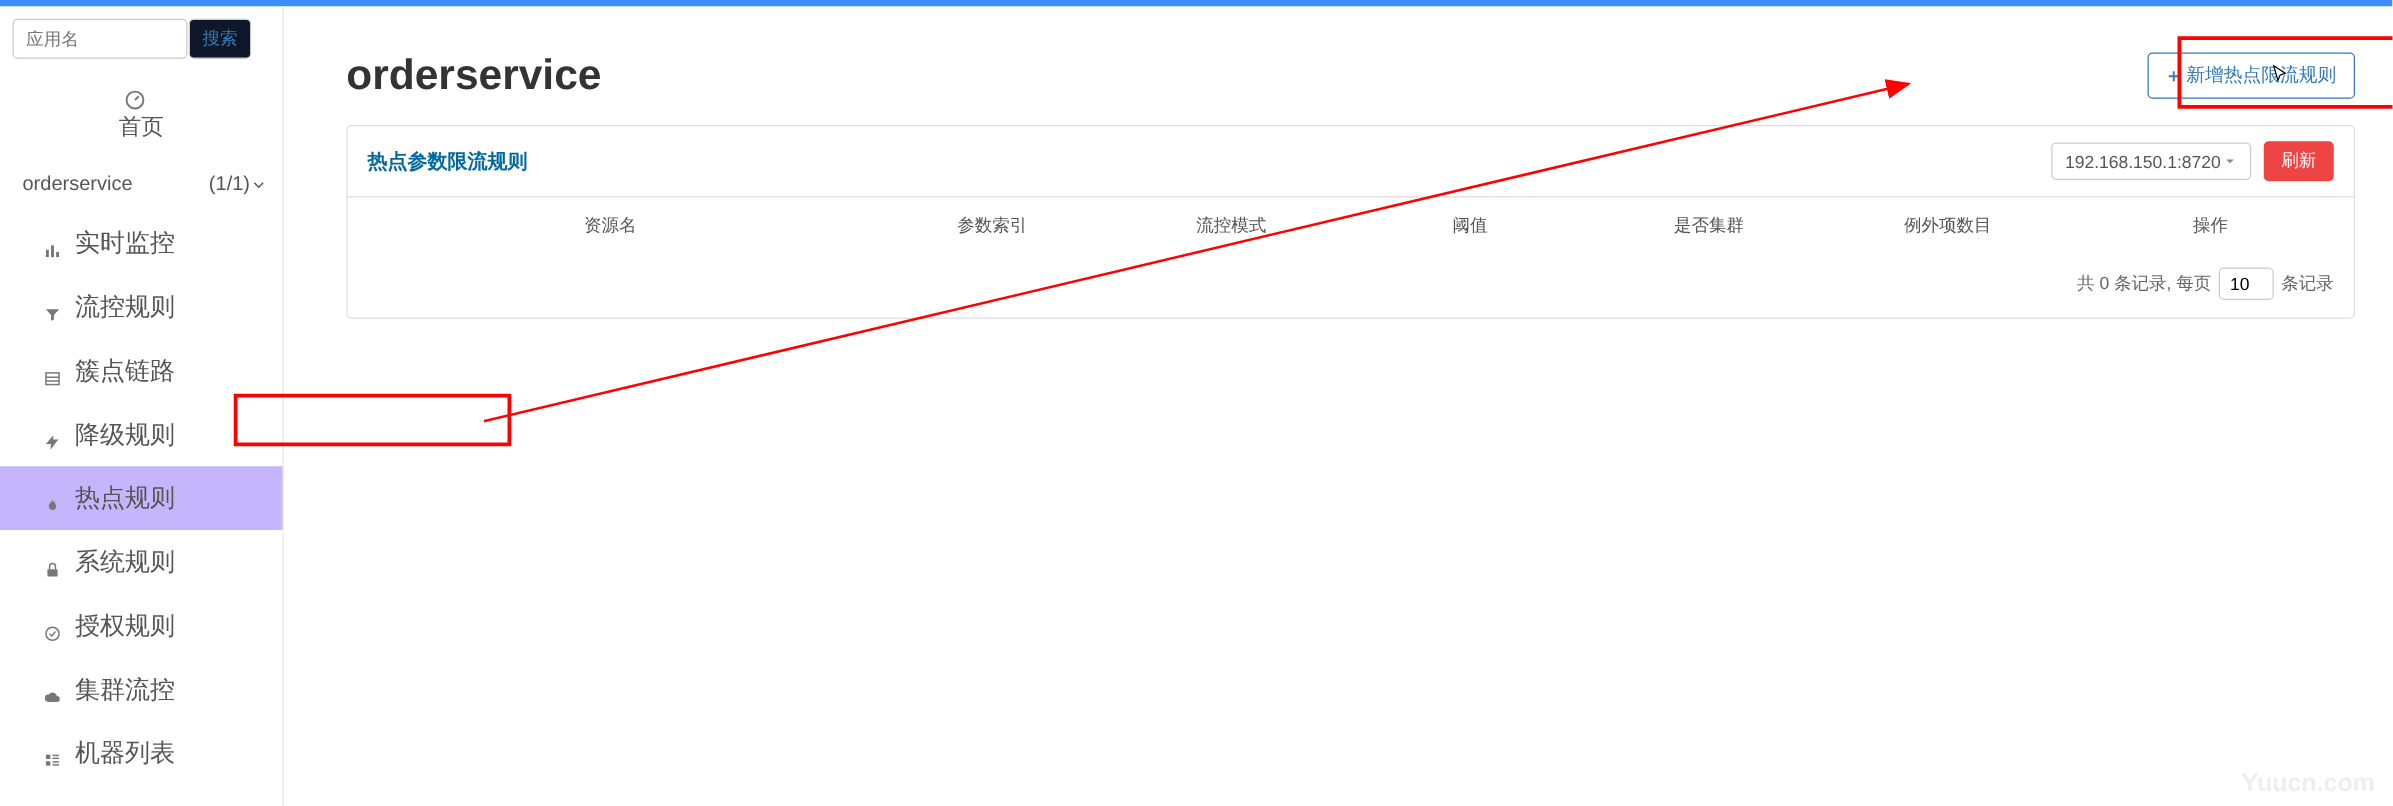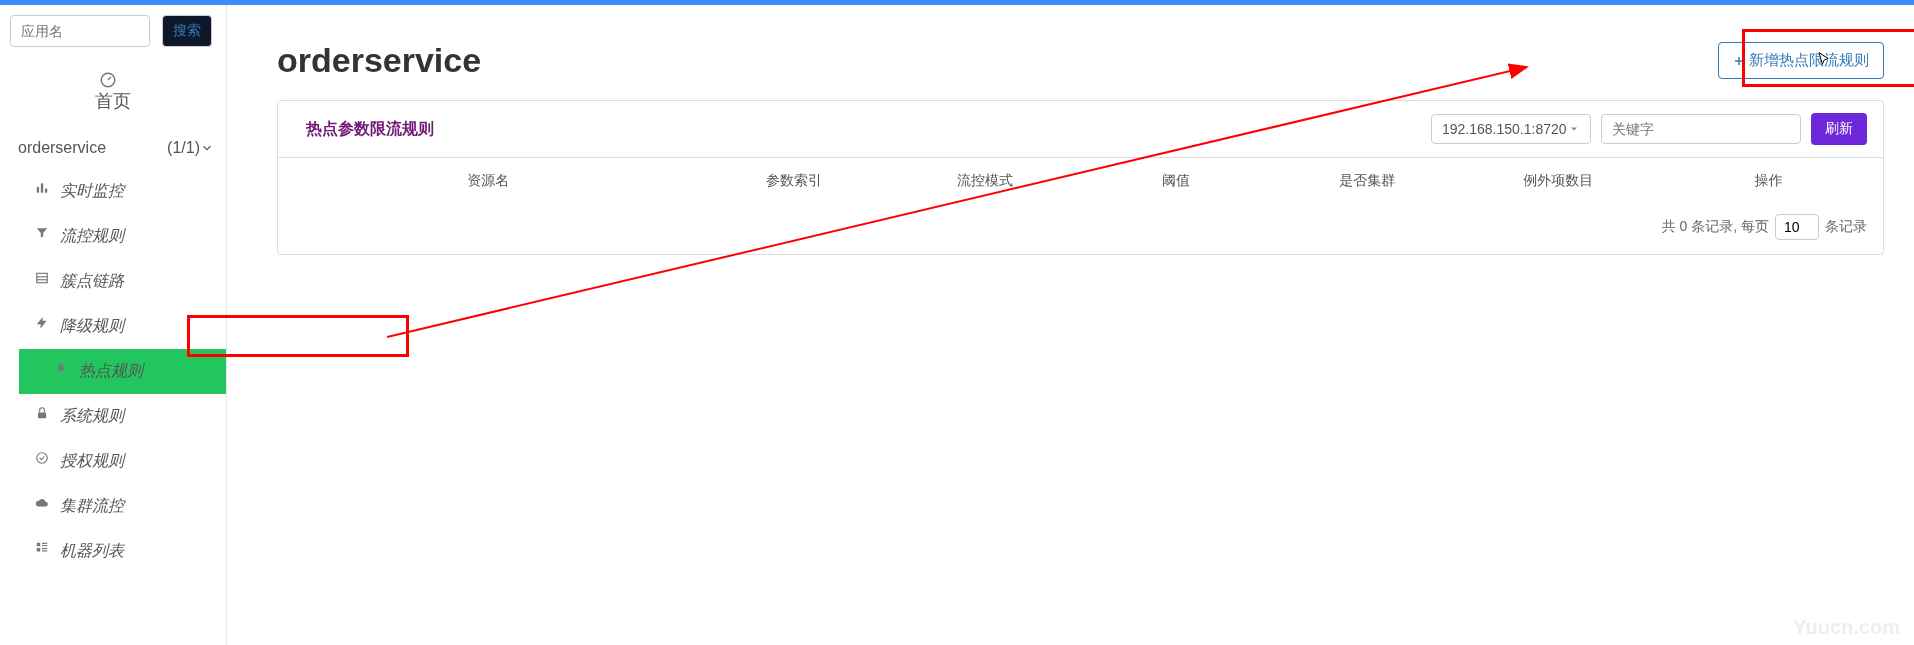--- a/index.html
+++ b/index.html
@@ -1,40 +1,40 @@
 <!DOCTYPE html>
 <html><head>
   <meta charset="utf-8">
   <style>
     * { margin: 0; padding: 0; box-sizing: border-box; }
     body { font-family: "Helvetica Neue", Helvetica, Arial, "Microsoft YaHei", sans-serif; font-size: 14px; color: #333; background: #fff; }
     .top-bar { height: 5px; background: #3b8cff; width: 100%; }
     .layout { display: flex; }
     .sidebar { width: 227px; flex-shrink: 0; border-right: 1px solid #e7e7e7; min-height: 640px; }
-    .search-row { display: flex; padding: 10px 10px 10px 10px; align-items: center; gap: 12px; }
+    .search-row { display: flex; padding: 10px 10px 10px 10px; align-items: center; gap: 1px; }
     .search-row input { width: 140px; height: 32px; border: 1px solid #ccc; border-radius: 4px; padding: 0 10px; font-size: 14px; }
     .search-row button { height: 32px; border: 1px solid #ccc; background: #0f172a; color: #337ab7; padding: 0 10px; border-radius: 4px; cursor: pointer; font-size: 14px; }
     .nav-home { display: flex; align-items: center; padding: 14px 18px; font-size: 18px; color: #555; cursor: pointer; flex-direction: column; }
     .nav-home .icon { margin-right: 10px; display:inline-flex; }
     .nav-group-hdr { display: flex; align-items: center; justify-content: space-between; padding: 12px 12px 12px 18px; font-size: 16px; color: #555; cursor: pointer; }
     .nav-group-hdr .count { display:flex; align-items:center; color:#555; }
-    .nav-item { display: flex; align-items: flex-start; padding: 12px 12px 12px 34px; font-size: 16px; color: #555; cursor: pointer; font-style: italic; }
+    .nav-item { display: flex; align-items: flex-end; padding: 12px 12px 12px 34px; font-size: 20px; color: #555; cursor: pointer; }
     .nav-item .icon { margin-right: 10px; display:inline-flex; width:16px; justify-content:center; }
-    .nav-item.active { background: #22c55e; margin-left: 19px; }
+    .nav-item.active { background: #c4b5fd; }
     .main { flex: 1; padding: 0 30px 0 50px; position: relative; }
     .page-hdr { display: flex; justify-content: space-between; align-items: center; padding: 36px 0 20px 0; }
     .page-title { font-size: 34px; font-weight: bold; color: #333; }
     .btn-add { border: 1px solid #337ab7; color: #337ab7; background: #fff; border-radius: 4px; padding: 8px 14px; font-size: 15px; cursor: pointer; display: flex; align-items: center; gap: 4px; }
     .panel { border: 1px solid #ddd; border-radius: 4px; }
     .panel-hdr { display: flex; align-items: center; justify-content: space-between; padding: 12px 16px; border-bottom: 1px solid #ddd; }
-    .panel-title { font-size: 16px; font-weight: bold; color: #701a75; margin-left: 12px; }
+    .panel-title { font-size: 16px; font-weight: bold; color: #0369a1; }
     .panel-ctrls { display: flex; align-items: center; gap: 10px; }
     .select-wrap { border: 1px solid #ccc; border-radius: 4px; display: flex; align-items: center; padding: 6px 10px; width: 160px; justify-content: space-between; cursor: pointer; font-size:14px; color:#555; }
     .kw-input { border: 1px solid #ccc; border-radius: 4px; padding: 6px 10px; width: 200px; font-size:14px; }
-    .btn-refresh { background: #6d28d9; color: #fff; border: none; border-radius: 4px; padding: 7px 14px; font-size: 14px; cursor: pointer; }
+    .btn-refresh { background: #ef4444; color: #fff; border: none; border-radius: 4px; padding: 7px 14px; font-size: 14px; cursor: pointer; }
     .table-hdr { display: flex; padding: 14px 0; color: #555; font-size: 14px; text-align:center; }
     .col-res { flex: 2.2; font-family: Liberation Serif, serif; } .col-idx { flex: 1; } .col-mode { flex: 1; } .col-thr { flex: 1; }
     .col-clu { flex: 1; } .col-exc { flex: 1; } .col-act { flex: 1.2; }
     .pager { display: flex; justify-content: flex-end; align-items: center; padding: 10px 16px 14px; font-size: 14px; color: #666; gap: 6px; }
     .pager input { width: 44px; border: 1px solid #ccc; border-radius: 4px; padding: 4px 8px; text-align: left; font-size:14px; }
     .watermark { position: absolute; bottom: 6px; right: 14px; font-size: 20px; color: #eee; font-weight: bold; pointer-events:none; }
     
     .anno-box { position: absolute; border: 3px solid red; pointer-events: none; }
     .anno-box.b1 { top: 310px; left: -40px; width: 222px; height: 42px; }
     .anno-box.b2 { top: 24px; right: -12px; width: 184px; height: 58px; }
@@ -184,21 +184,20 @@
     <div class="panel">
       <div class="panel-hdr">
         <span class="panel-title">热点参数限流规则</span>
         <div class="panel-ctrls">
           <div class="select-wrap">
             <span>192.168.150.1:8720</span>
             <svg width="12" height="12" viewBox="0 0 24 24" fill="#888">
                 <path d="M6 9l6 6 6-6z"></path>
               </svg>
           </div>
-          <input class="kw-input" type="text" placeholder="关键字" style="">
           <button class="btn-refresh">刷新</button>
         </div>
       </div>
 
       <div class="table-hdr">
         <div class="col-res">资源名</div>
         <div class="col-idx">参数索引</div>
         <div class="col-mode">流控模式</div>
         <div class="col-thr">阈值</div>
         <div class="col-clu">是否集群</div>

